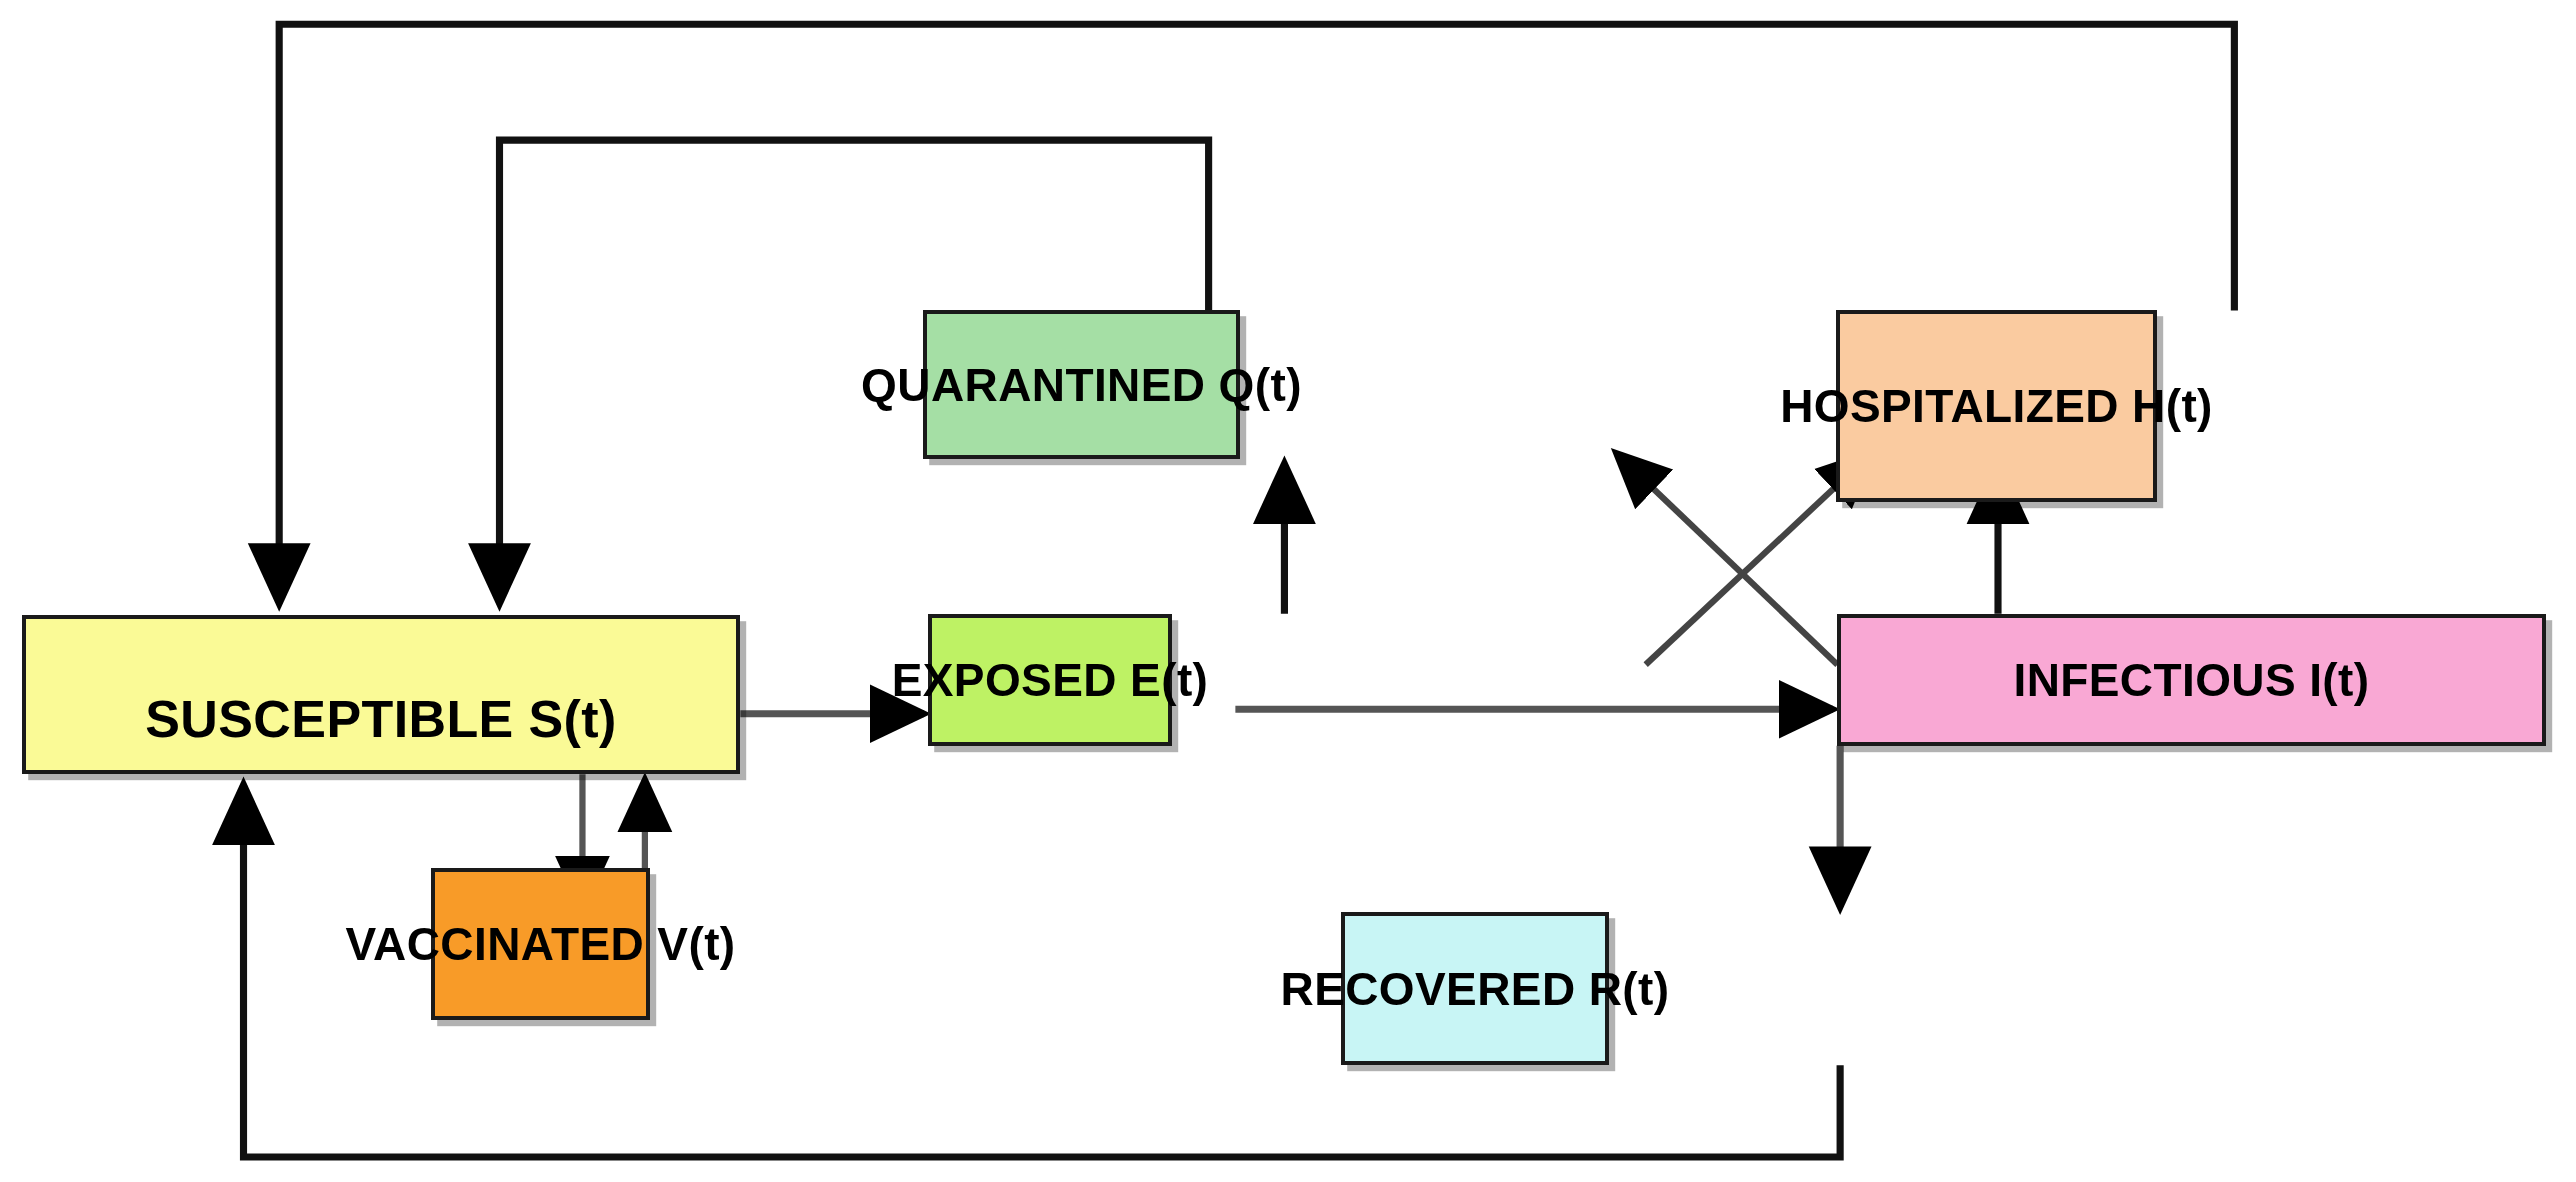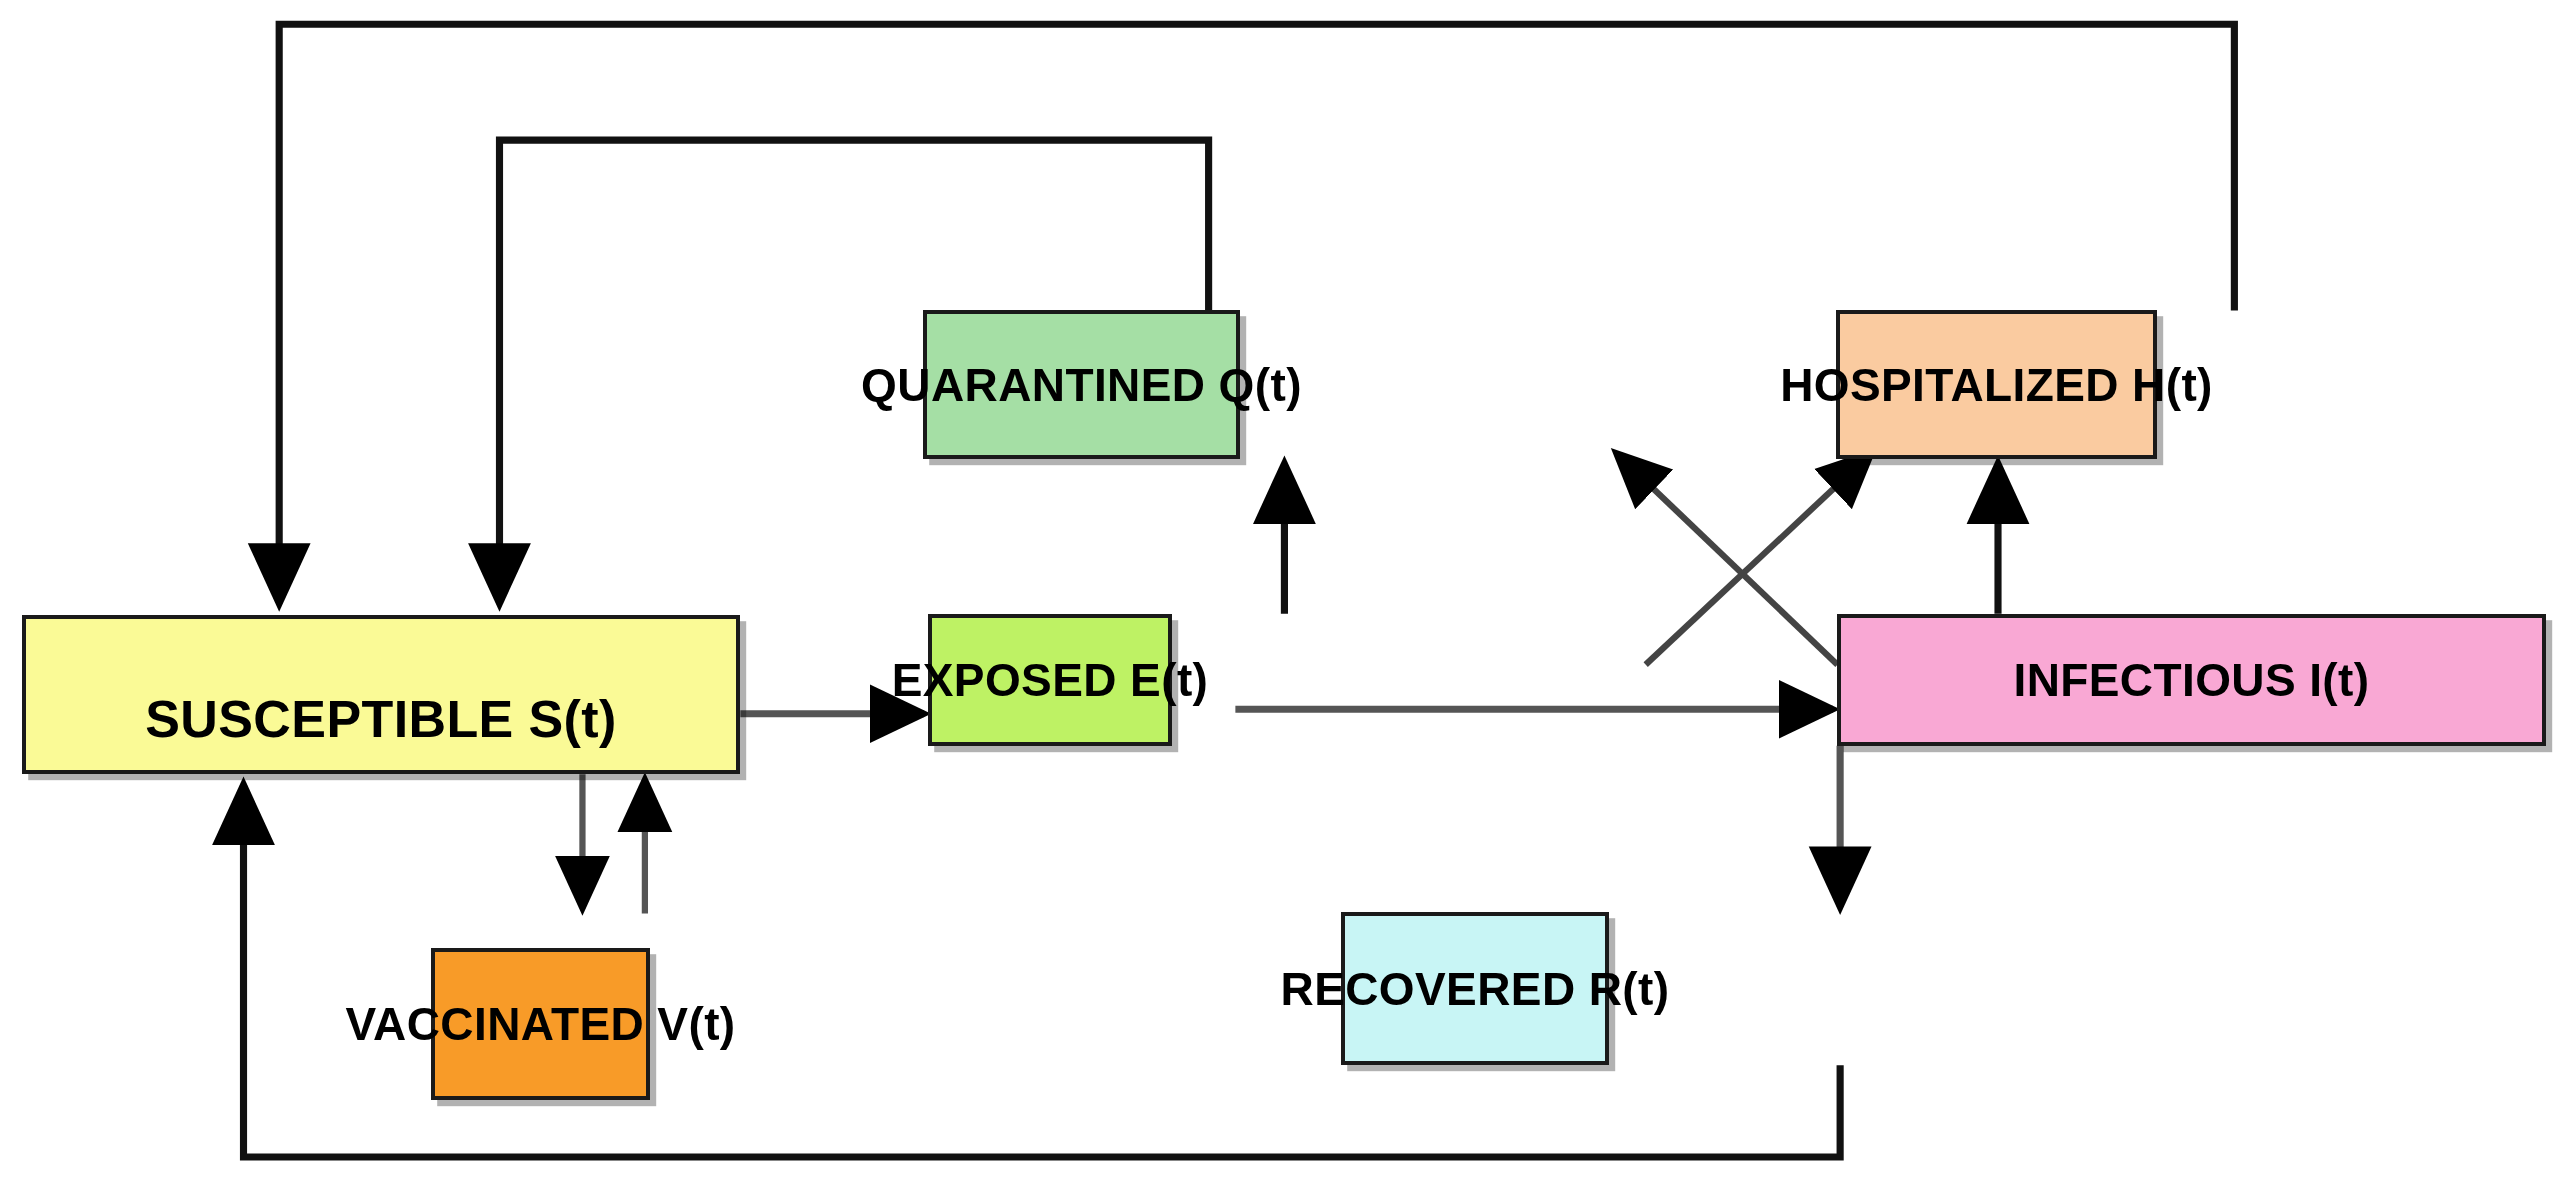--- a/index.html
+++ b/index.html
@@ -89,33 +89,33 @@
   </svg>
 
   <div class="node" id="n-susceptible" style="left: 22px; top: 615px; width: 718px; height: 159px; background: rgb(250, 250, 150);">
     <span class="lbl" style="font-size: 52px; margin-top: 48px;">SUSCEPTIBLE S(t)</span>
   </div>
 
   <div class="node" id="n-quarantined" style="left: 923px; top: 310px; width: 317px; height: 149px; background: rgb(165, 223, 165);">
     <span class="lbl" style="font-size: 46px;">QUARANTINED Q(t)</span>
   </div>
 
-  <div class="node" id="n-hospitalized" style="left: 1836px; top: 310px; width: 321px; height: 149px; background: rgb(250, 203, 160);">
+  <div class="node" id="n-hospitalized" style="left: 1836px; top: 310px; width: 321px; height: 192px; background: rgb(250, 203, 160);">
     <span class="lbl" style="font-size: 46px;">HOSPITALIZED H(t)</span>
   </div>
 
   <div class="node" id="n-exposed" style="left: 928px; top: 614px; width: 244px; height: 132px; background: #bef264;">
     <span class="lbl" style="font-size: 46px;">EXPOSED E(t)</span>
   </div>
 
   <div class="node" id="n-infectious" style="left: 1837px; top: 614px; width: 709px; height: 132px; background: #f9a8d4;">
     <span class="lbl" style="font-size: 46px;">INFECTIOUS I(t)</span>
   </div>
 
-  <div class="node" id="n-vaccinated" style="left: 431px; top: 948px; width: 219px; height: 152px; background: rgb(248, 155, 40);">
+  <div class="node" id="n-vaccinated" style="left: 431px; top: 868px; width: 219px; height: 152px; background: rgb(248, 155, 40);">
     <span class="lbl" style="font-size: 46px;">VACCINATED V(t)</span>
   </div>
 
   <div class="node" id="n-recovered" style="left: 1341px; top: 912px; width: 268px; height: 153px; background: rgb(200, 245, 245);">
     <span class="lbl" style="font-size: 46px;">RECOVERED R(t)</span>
   </div>
 
 </div>
 
 

